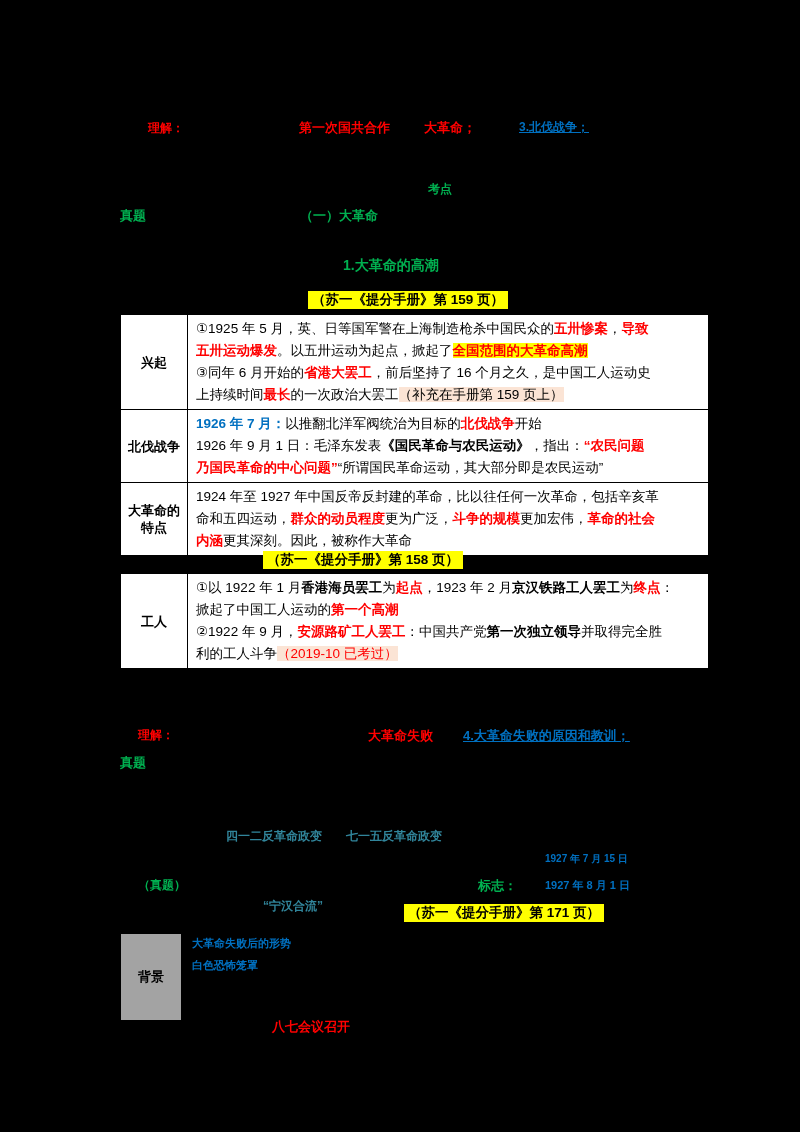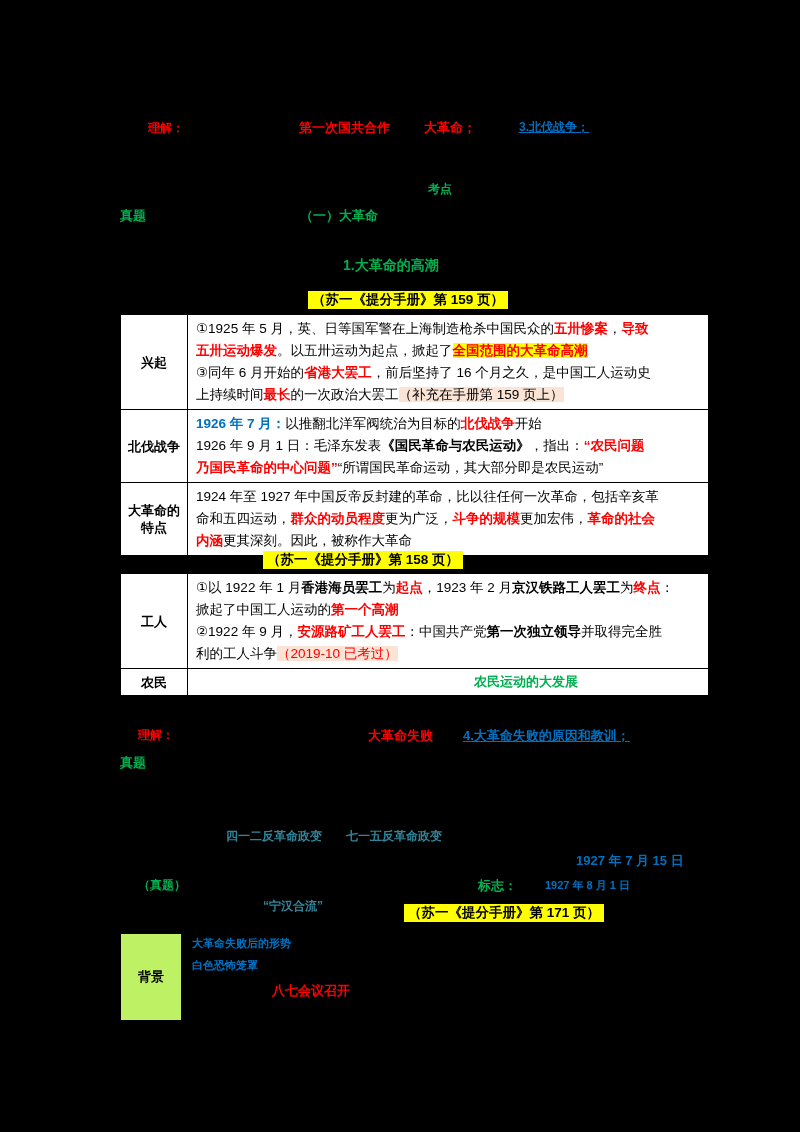--- a/index.html
+++ b/index.html
@@ -20,21 +20,21 @@
     position:absolute;background:var(--hl_yellow);color:#000;font-weight:bold;
     font-size:13.5px;line-height:18px;padding:0 4px;white-space:nowrap;z-index:5;
   }
   table.doc-table{position:absolute;border-collapse:collapse;table-layout:fixed;z-index:2;}
   table.doc-table td{border:1.5px solid #000;background:#fff;color:#000;vertical-align:middle;}
   td.hd{width:62px;text-align:center;font-weight:bold;font-size:13px;line-height:17px;padding:2px;}
   td.content{width:504px;padding:3px 8px;font-size:13.5px;}
   td.content .line{line-height:22px;white-space:nowrap;overflow:hidden;}
   td.empty{background:transparent;padding:2px 8px;}
   .hd3{
-    position:absolute;width:62px;height:88px;background:#bef264;border:1.5px solid #000;
+    position:absolute;width:62px;height:88px;background:#a3a3a3;border:1.5px solid #000;
     display:flex;align-items:center;justify-content:center;
     font-weight:bold;font-size:13px;color:#000;box-sizing:border-box;
   }
 </style>
 </head>
 <body>
 
 <span class="frag red" style="left:148px;top:120px;font-size:12px">理解：</span>
 <span class="frag red" style="left:299px;top:119px">第一次国共合作</span>
 <span class="frag red" style="left:424px;top:119px">大革命；</span>
@@ -83,40 +83,34 @@
   <tbody>
       <tr>
     <td class="hd">工人</td>
     <td class="content">
       <div class="line"><span>①以 1922 年 1 月</span><span class="b">香港海员罢工</span><span>为</span><span class="red b">起点</span><span>，1923 年 2 月</span><span class="b">京汉铁路工人罢工</span><span>为</span><span class="red b">终点</span><span>：</span></div>
       <div class="line"><span>掀起了中国工人运动的</span><span class="red b">第一个高潮</span></div>
       <div class="line"><span>②1922 年 9 月，</span><span class="red b">安源路矿工人罢工</span><span>：中国共产党</span><span class="b">第一次独立领导</span><span>并取得完全胜</span></div>
       <div class="line"><span>利的工人斗争</span><span class="red hl-peach">（2019-10 已考过）</span></div>
     </td>
   </tr>
-  <tr>
-    <td class="hd" style="height:22px">农民</td>
-    <td class="content empty">
-      <span class="green b" style="margin-left:278px;font-size:13px">农民运动的大发展</span>
-    </td>
-  </tr>
 </tbody>
   </table>
 
 <span class="frag red" style="left:138px;top:727px;font-size:12px">理解：</span>
 <span class="frag red" style="left:368px;top:727px">大革命失败</span>
 <span class="frag blue u" style="left:463px;top:727px">4.大革命失败的原因和教训；</span>
 <span class="frag green" style="left:120px;top:754px">真题</span>
 
 <span class="frag teal" style="left:226px;top:828px;font-size:12px">四一二反革命政变</span>
 <span class="frag teal" style="left:346px;top:828px;font-size:12px">七一五反革命政变</span>
 <span class="frag teal" style="left:263px;top:898px;font-size:12px">“宁汉合流”</span>
-<span class="frag blue" style="left:576px;top:852px;font-size:13px">1927 年 7 月 15 日</span>
+<span class="frag blue" style="left:545px;top:852px;font-size:10px">1927 年 7 月 15 日</span>
 <span class="frag green" style="left:138px;top:877px;font-size:12px">（真题）</span>
 <span class="frag green" style="left:478px;top:877px">标志：</span>
 <span class="frag blue" style="left:545px;top:878px;font-size:11px">1927 年 8 月 1 日</span>
 
 <div class="ref" style="left:404px;top:904px">（苏一《提分手册》第 171 页）</div>
 
 <div class="hd3" style="left:120px;top:933px">背景</div>
 <span class="frag blue" style="left:192px;top:936px;font-size:11px">大革命失败后的形势</span>
 <span class="frag blue" style="left:192px;top:958px;font-size:11px">白色恐怖笼罩</span>
-<span class="frag red" style="left:272px;top:982px">八七会议召开</span>
+<span class="frag red" style="left:272px;top:1018px">八七会议召开</span>
 
 </body></html>

